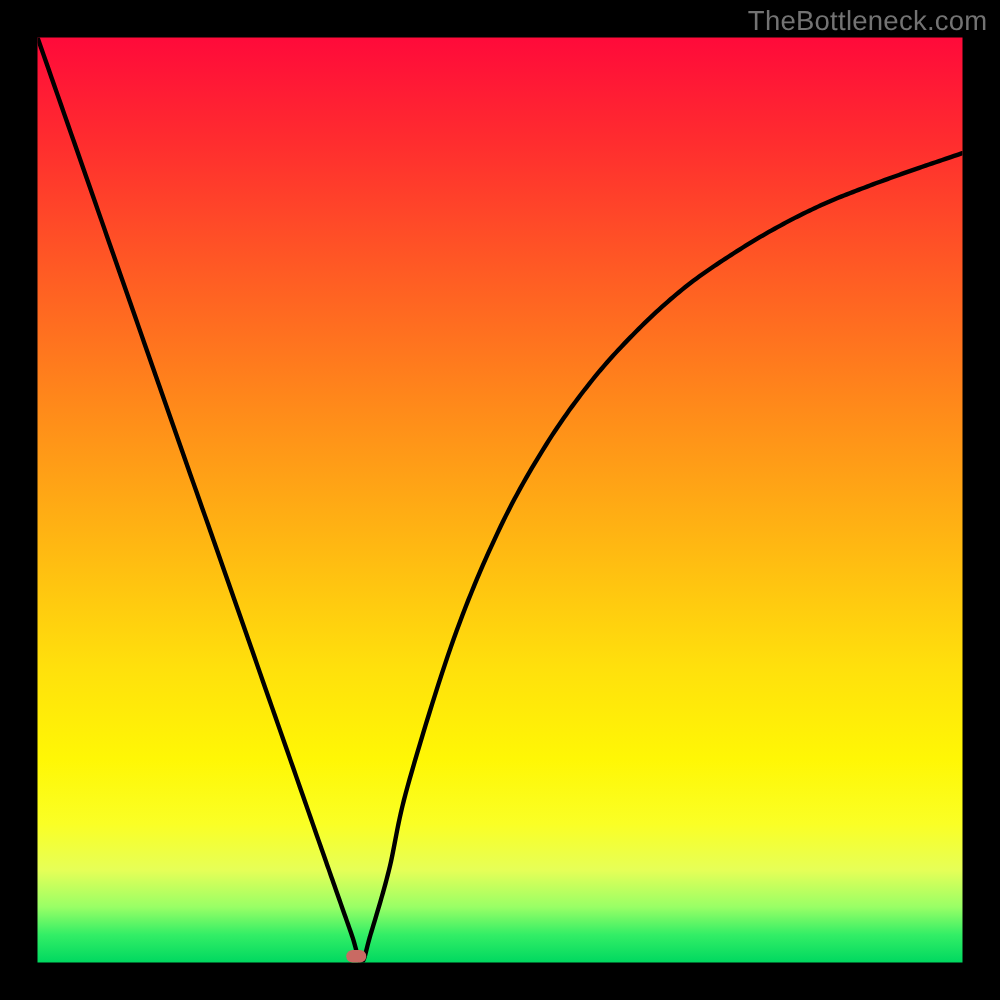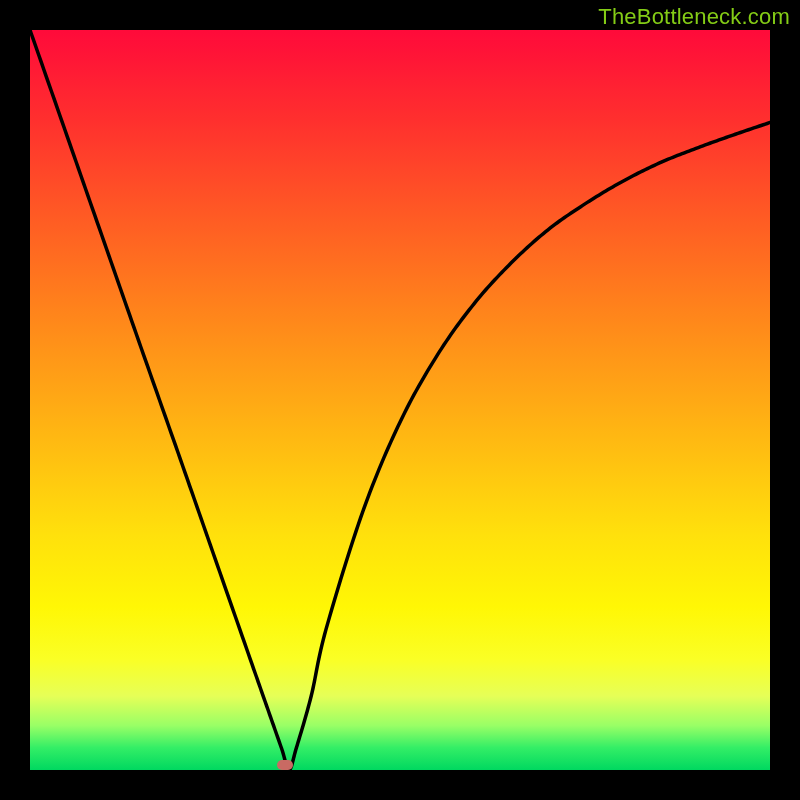--- a/index.html
+++ b/index.html
@@ -36,21 +36,21 @@
       #e6ff57 90%,
       #99ff66 94%,
       #33ee66 97%,
       #00d860 100%
     );
   }
   .watermark {
     position: absolute;
     top: 4px;
     right: 10px;
-    color: #84cc16;
+    color: #737373;
     font-size: 22px;
     font-weight: 500;
     letter-spacing: 0.2px;
     user-select: none;
   }
   svg.curve {
     position: absolute;
     left: 0;
     top: 0;
     width: 740px;

